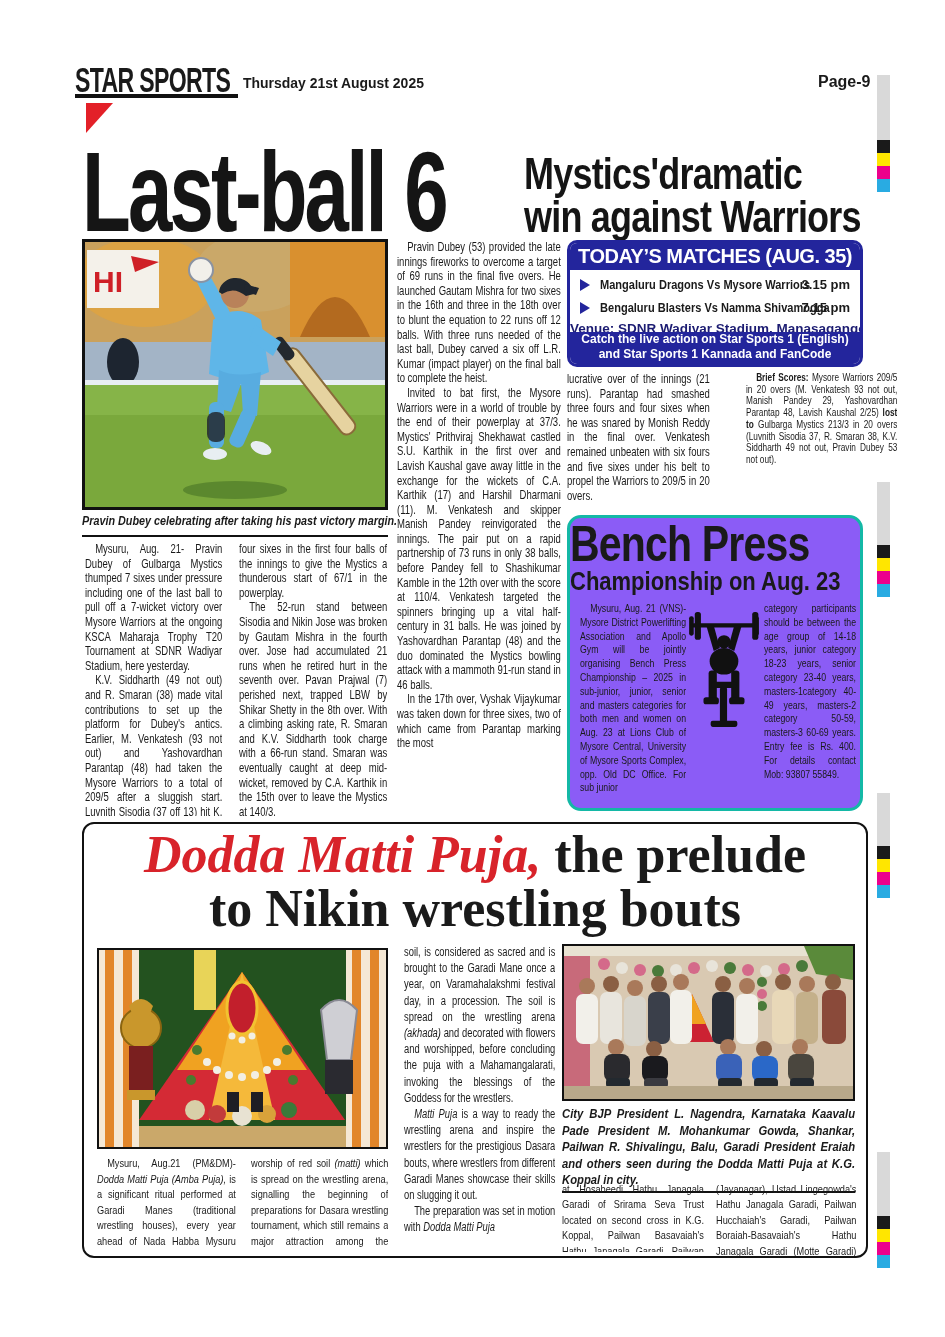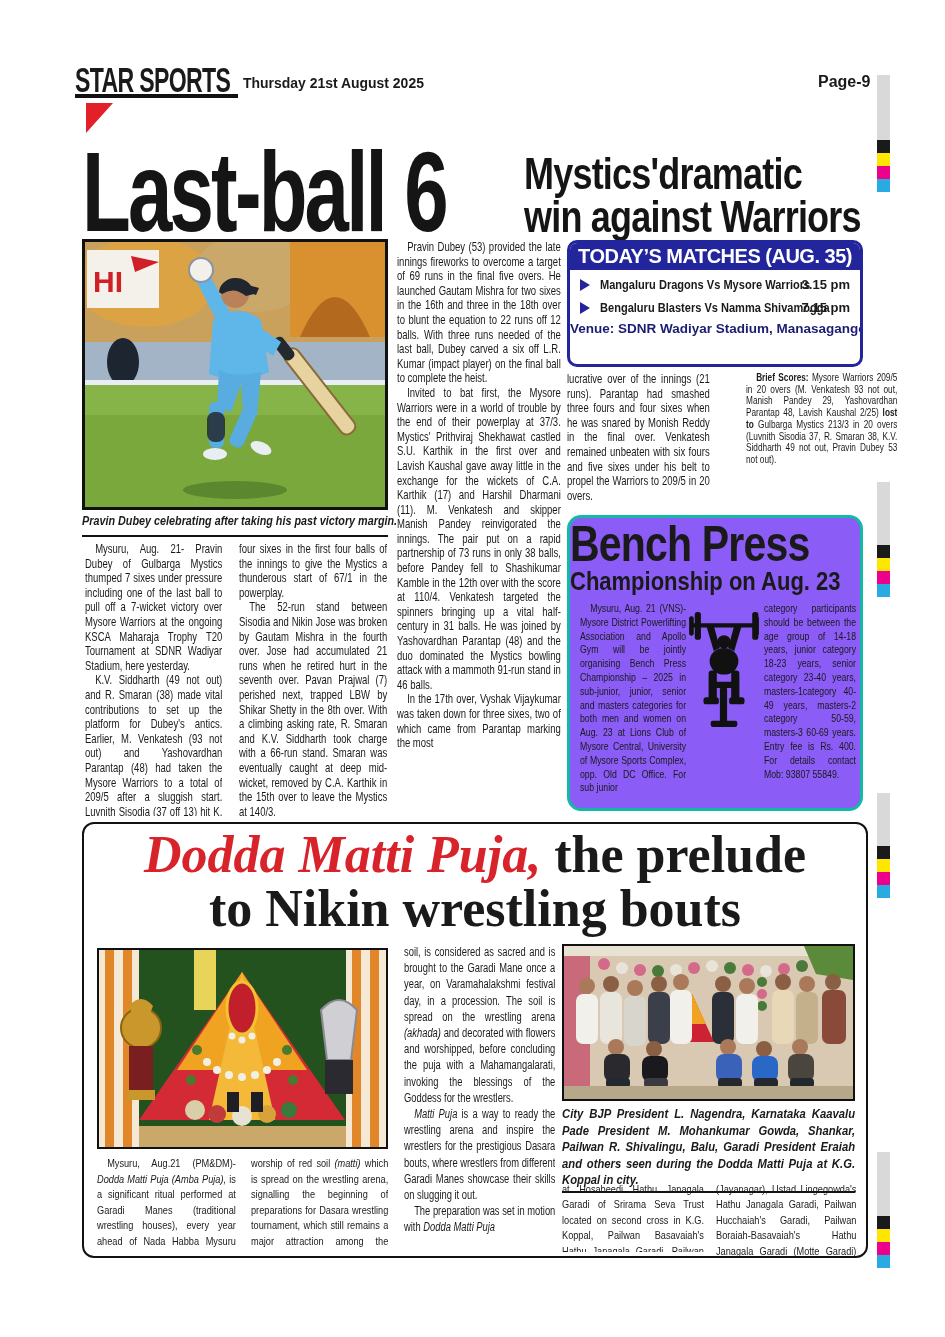--- a/index.html
+++ b/index.html
@@ -148,20 +148,24 @@
       <span class="tri"></span>
       <span class="mteams cond" style="transform:scaleX(.85);">Mangaluru Dragons Vs Mysore Warriors</span>
       <span class="mtime">3.15 pm</span>
     </div>
     <div class="mrow" style="top:54px;">
       <span class="tri"></span>
       <span class="mteams cond" style="transform:scaleX(.85);">Bengaluru Blasters Vs Namma Shivamogga</span>
       <span class="mtime">7.15 pm</span>
     </div>
     <div class="abs venue" style="left:0;right:0;top:78px;">Venue: SDNR Wadiyar Stadium, Manasagangothri</div>
+    <div class="abs mfoot" style="left:0;right:0;bottom:0;height:32px;">
+      <div>Catch the live action on Star Sports 1 (English)</div>
+      <div>and Star Sports 1 Kannada and FanCode</div>
+    </div>
   </div>
 
   <div class="abs bbox" style="left:567px;top:515px;width:296px;height:296px;">
     <div class="center" style="margin-top:2px;">
       <span class="ib btitle cond" style="transform:scaleX(.82);">Bench Press</span>
     </div>
     <div class="center">
       <span class="ib bsub cond" style="transform:scaleX(.88);">Championship on Aug. 23</span>
     </div>
     <div class="abs" style="left:10px;top:84px;width:106px;height:200px;overflow:hidden;">

